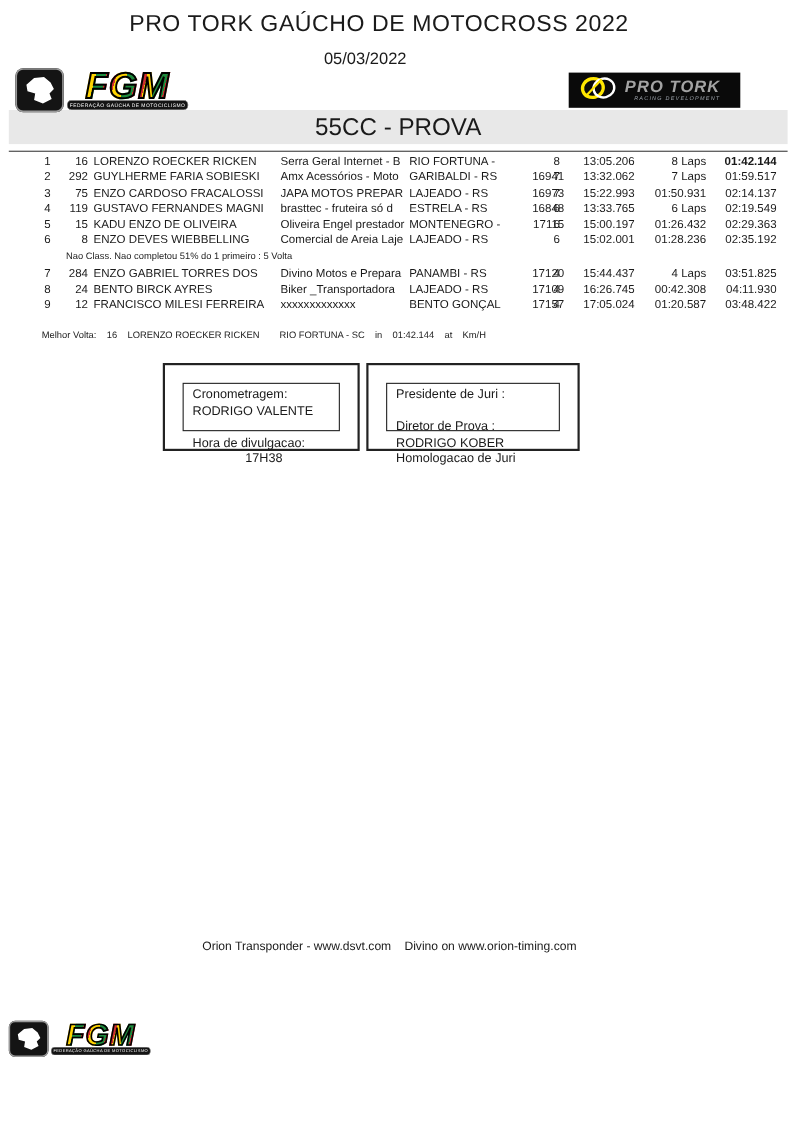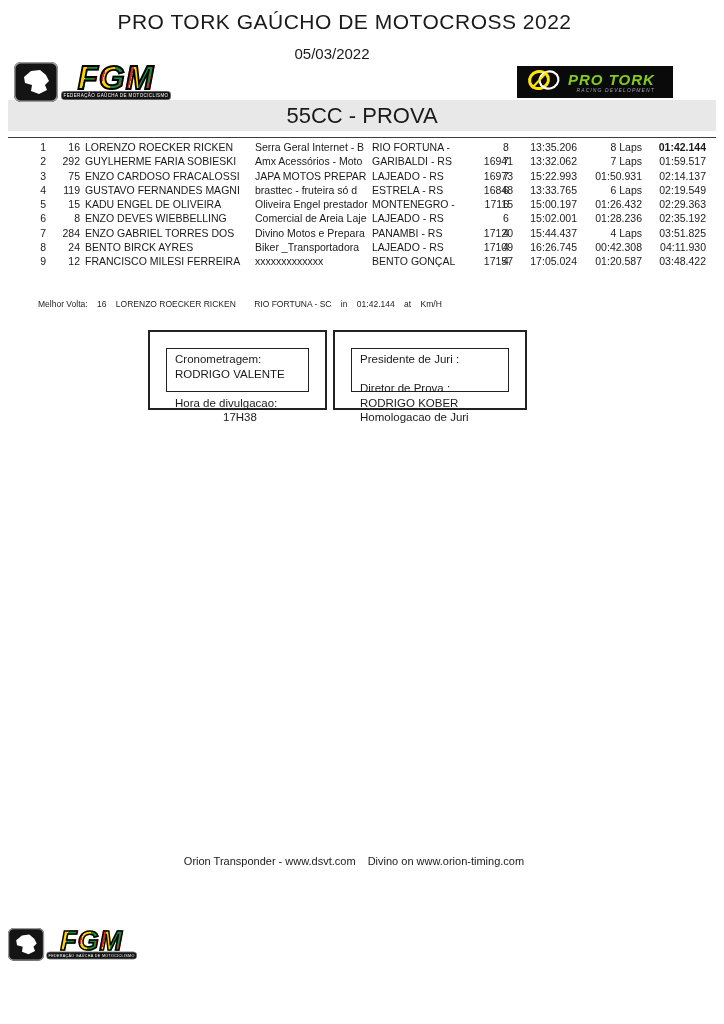--- a/index.html
+++ b/index.html
@@ -37,21 +37,21 @@
     box-shadow:inset 0 0 0 0.5px #aaa; white-space:nowrap; overflow:hidden;
   }
 
   
   .protork-logo {
     position:absolute; left:517px; top:66px; width:156px; height:32px; background:#0a0a0a;
     display:flex; align-items:center; padding:0 10px; box-sizing:border-box; z-index:3;
   }
   .pt-rings { flex:0 0 auto; display:block; }
   .pt-textcol { margin-left:7px; }
-  .pt-name { display:block; color:#84cc16; font-weight:bold; font-style:italic; font-size:15px; letter-spacing:1px; line-height:15px; white-space:nowrap; }
+  .pt-name { display:block; color:#a3a3a3; font-weight:bold; font-style:italic; font-size:15px; letter-spacing:1px; line-height:15px; white-space:nowrap; }
   .pt-sub  { display:block; color:#9aa0a8; font-size:5px; letter-spacing:1.1px; line-height:6px; text-align:right; font-style:italic; white-space:nowrap; }
 
   
   .band {
     position:absolute; left:8px; top:100px; width:708px; height:31px; background:#e8e8e8;
     text-align:center; font-size:22px; line-height:31px; z-index:1;
   }
 
   
   .results-table { position:absolute; left:8px; top:135px; width:708px; font-size:10.5px; }
@@ -136,21 +136,21 @@
   <div class="thead-rule"></div>
   <div class="tbody">
       <div class="trow">
     <span class="cell c-pl">1</span>
     <span class="cell c-num">16</span>
     <span class="cell c-piloto">LORENZO ROECKER RICKEN</span>
     <span class="cell c-equipe">Serra Geral Internet -  B</span>
     <span class="cell c-marca">RIO FORTUNA -</span>
     <span class="cell c-feder"></span>
     <span class="cell c-vol">8</span>
-    <span class="cell c-tempo">13:35.206</span>
+    <span class="cell c-tempo">13:05.206</span>
     <span class="cell c-diff">8 Laps</span>
     <span class="cell c-melhor bold">01:42.144</span>
   </div>
       <div class="trow">
     <span class="cell c-pl">2</span>
     <span class="cell c-num">292</span>
     <span class="cell c-piloto">GUYLHERME FARIA SOBIESKI</span>
     <span class="cell c-equipe">Amx Acessórios -  Moto</span>
     <span class="cell c-marca">GARIBALDI - RS</span>
     <span class="cell c-feder">16941</span>
@@ -179,41 +179,42 @@
     <span class="cell c-marca">ESTRELA - RS</span>
     <span class="cell c-feder">16848</span>
     <span class="cell c-vol">6</span>
     <span class="cell c-tempo">13:33.765</span>
     <span class="cell c-diff">6 Laps</span>
     <span class="cell c-melhor">02:19.549</span>
   </div>
       <div class="trow">
     <span class="cell c-pl">5</span>
     <span class="cell c-num">15</span>
-    <span class="cell c-piloto">KADU ENGEL DE OLIVEIRA</span>
+    <span class="cell c-piloto">KADU ENZO DE OLIVEIRA</span>
     <span class="cell c-equipe">Oliveira Engel prestador</span>
     <span class="cell c-marca">MONTENEGRO -</span>
     <span class="cell c-feder">17115</span>
     <span class="cell c-vol">6</span>
     <span class="cell c-tempo">15:00.197</span>
     <span class="cell c-diff">01:26.432</span>
     <span class="cell c-melhor">02:29.363</span>
   </div>
       <div class="trow">
     <span class="cell c-pl">6</span>
     <span class="cell c-num">8</span>
     <span class="cell c-piloto">ENZO DEVES WIEBBELLING</span>
     <span class="cell c-equipe">Comercial de Areia Laje</span>
     <span class="cell c-marca">LAJEADO - RS</span>
     <span class="cell c-feder"></span>
     <span class="cell c-vol">6</span>
     <span class="cell c-tempo">15:02.001</span>
     <span class="cell c-diff">01:28.236</span>
     <span class="cell c-melhor">02:35.192</span>
   </div>
+      <div class="note-row">Nao Class. Nao completou  51% do 1 primeiro : 5 Volta</div>
       <div class="trow">
     <span class="cell c-pl">7</span>
     <span class="cell c-num">284</span>
     <span class="cell c-piloto">ENZO GABRIEL TORRES DOS</span>
     <span class="cell c-equipe">Divino Motos e Prepara</span>
     <span class="cell c-marca">PANAMBI - RS</span>
     <span class="cell c-feder">17120</span>
     <span class="cell c-vol">4</span>
     <span class="cell c-tempo">15:44.437</span>
     <span class="cell c-diff">4 Laps</span>

